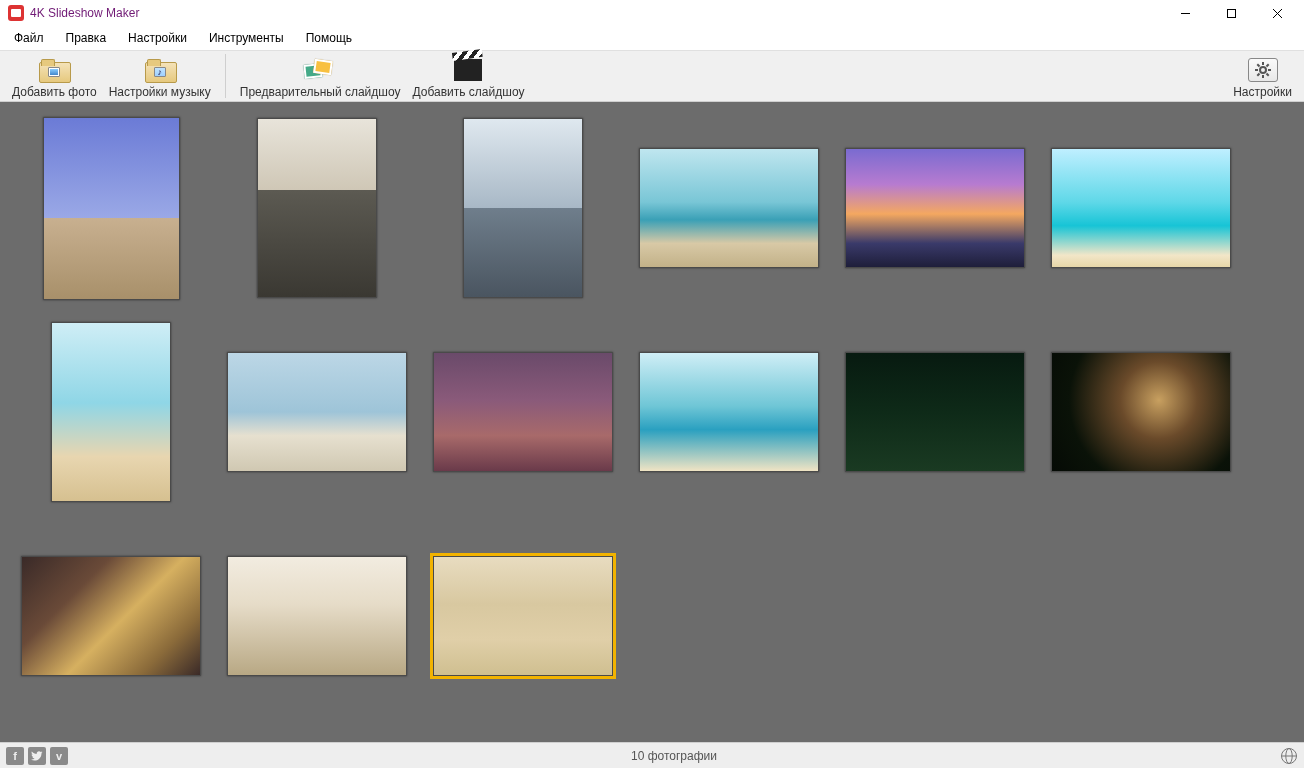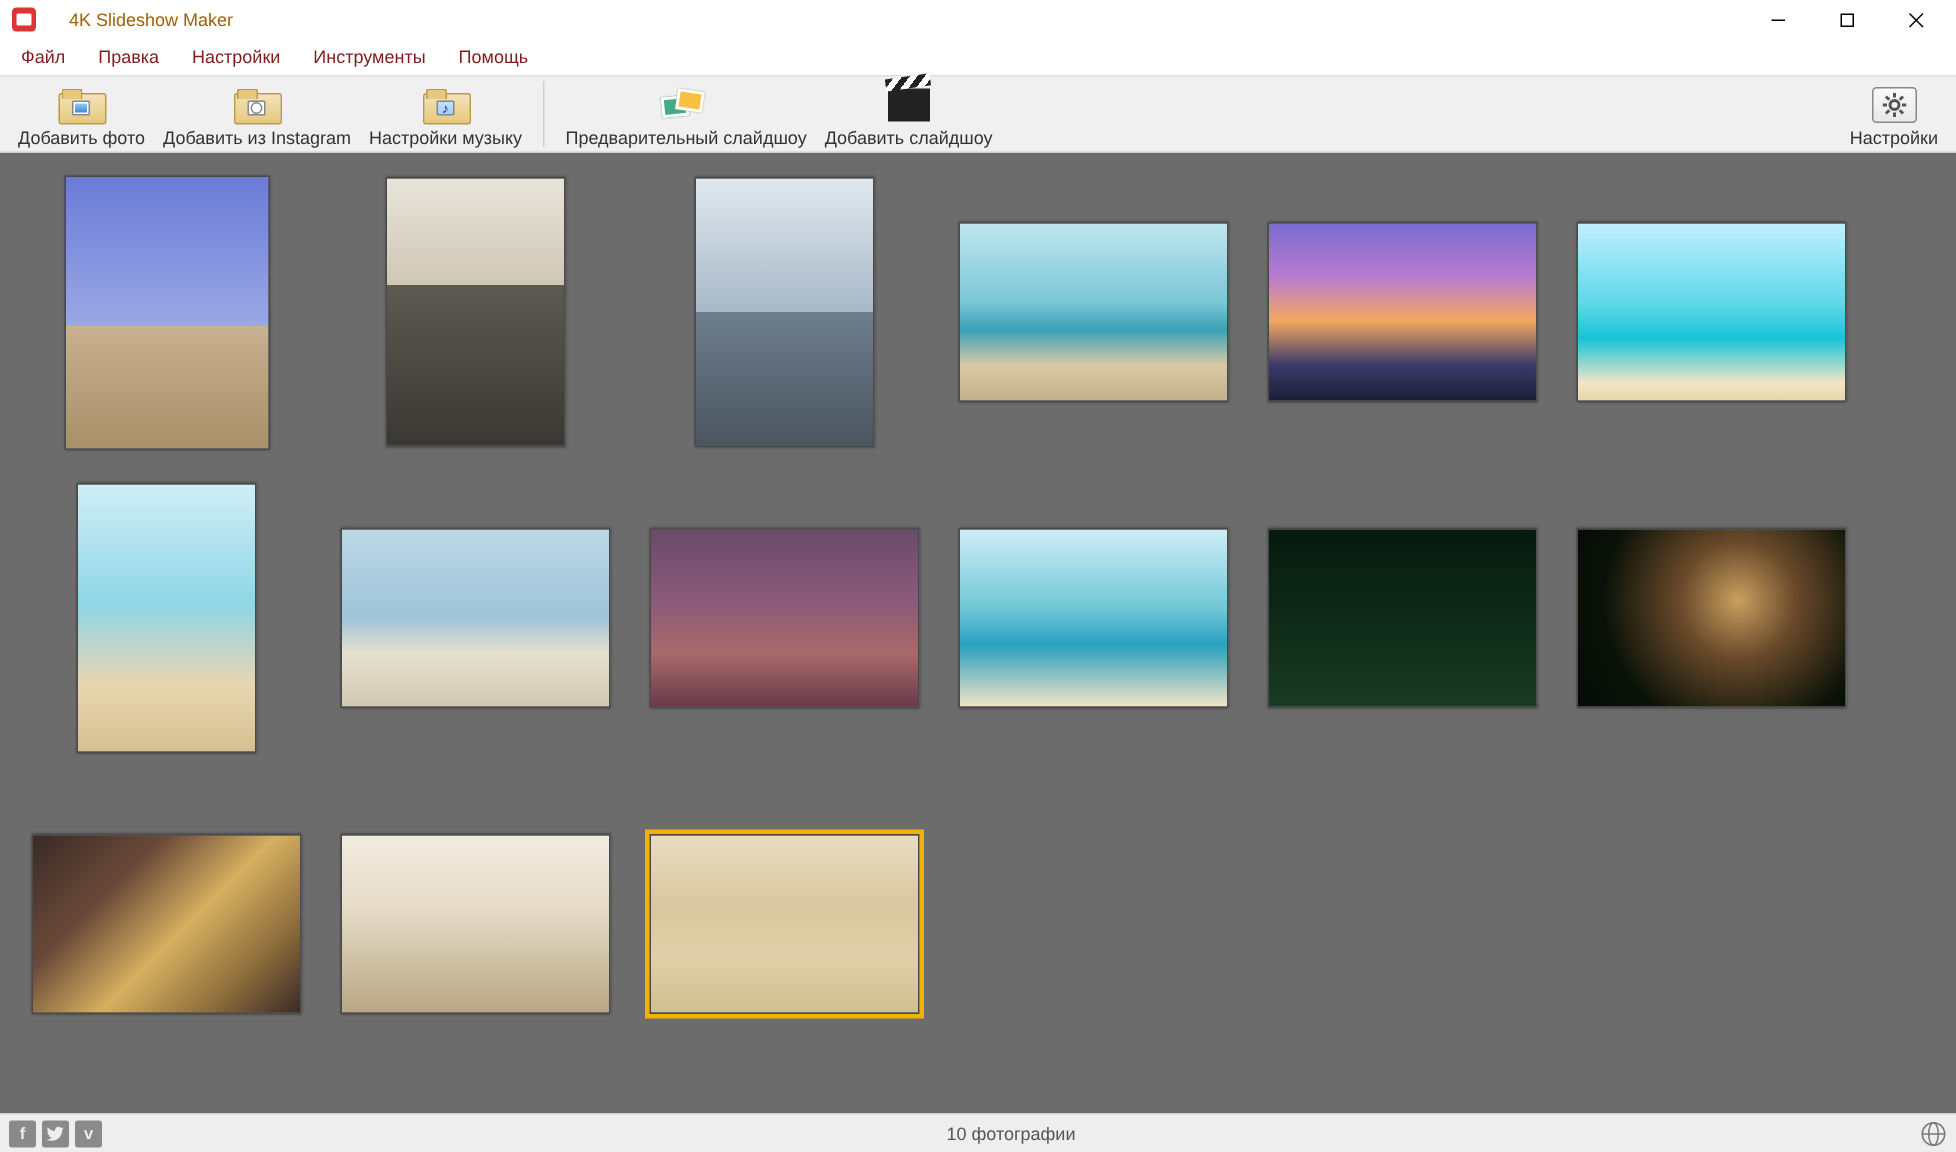--- a/index.html
+++ b/index.html
@@ -1,27 +1,27 @@
 <!DOCTYPE html>
 <html><head>
 <meta charset="utf-8">
 <style>
   * { box-sizing: border-box; margin: 0; padding: 0; }
   html, body { width: 1304px; height: 768px; font-family: "Segoe UI", Tahoma, sans-serif; font-size: 12px; overflow: hidden; }
   
   .titlebar { display: flex; align-items: center; height: 26px; background: #ffffff; padding: 0 4px; }
   .titlebar .app-icon { width: 16px; height: 16px; margin: 0 6px 0 4px; background: #d33; border-radius: 3px; display:flex; align-items:center; justify-content:center; }
   .titlebar .app-icon::after { content:""; width:10px; height:8px; background:#fff; border-radius:1px; display:block; }
-  .titlebar .title { flex: 0 0 auto; color:#a16207;margin-left:16px; }
+  .titlebar .title { flex: 0 0 auto; color:#701a75; }
   .titlebar .spacer { flex: 1 1 auto; }
   .winbtn { width: 46px; height: 26px; display:flex; align-items:center; justify-content:center; }
   .winbtn svg { width: 11px; height: 11px; stroke:#000; stroke-width:1; fill:none; }
   
   .menubar { display:flex; align-items:center; height: 24px; background:#fff; padding: 0 4px; gap: 2px; }
-  .menuitem { padding: 3px 10px; color:#7f1d1d; }
+  .menuitem { padding: 3px 10px; color:#000000; }
   
   .toolbar { display:flex; align-items:flex-end; height: 52px; background: #f0f0f0; border-top:1px solid #e0e0e0; border-bottom:1px solid #cfcfcf; padding: 0 6px; }
   .toolbtn { display:flex; flex-direction:column; align-items:center; justify-content:flex-end; padding: 2px 6px 2px 6px; gap:2px; color:#333; text-align:center; }
   .toolbtn .ticon { width: 34px; height: 26px; display:flex; align-items:center; justify-content:center; }
   .toolbar .sep { width:1px; height: 44px; background:#cfcfcf; margin: 4px 8px; align-self:center; }
   .toolbar .flex { flex:1 1 auto; }
   .tool-label { font-size: 12px; white-space: nowrap; }
   
   .workspace { background:#6c6c6c; height: 640px; overflow:hidden; position:relative; }
   .grid { display:grid; grid-template-columns: repeat(6, 206px); grid-template-rows: 204px 204px 204px; column-gap:0; row-gap:0; padding: 4px 8px 8px 8px; align-items:center; justify-items:center; }
@@ -92,28 +92,20 @@
 </div>
 
 <div class="toolbar">
   <div class="toolbtn">
     <div class="ticon">
         <div class="folder">
           <div class="inner photo"></div>
         </div>
       </div>
     <div class="tool-label">Добавить фото</div>
-  </div>
-  <div class="toolbtn">
-    <div class="ticon">
-        <div class="folder">
-          <div class="inner cam"></div>
-        </div>
-      </div>
-    <div class="tool-label">Добавить из Instagram</div>
   </div>
   <div class="toolbtn">
     <div class="ticon">
         <div class="folder">
           <div class="inner note"></div>
         </div>
       </div>
     <div class="tool-label">Настройки музыку</div>
   </div>
   <div class="sep"></div>

